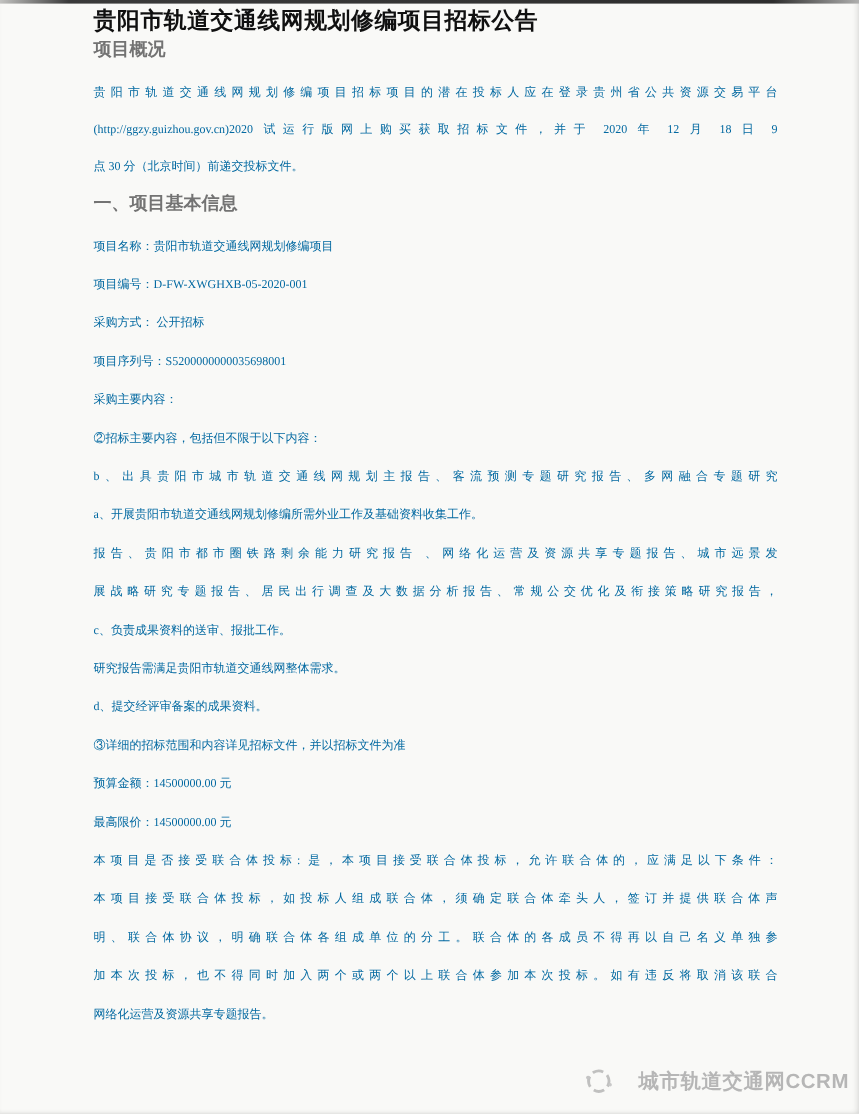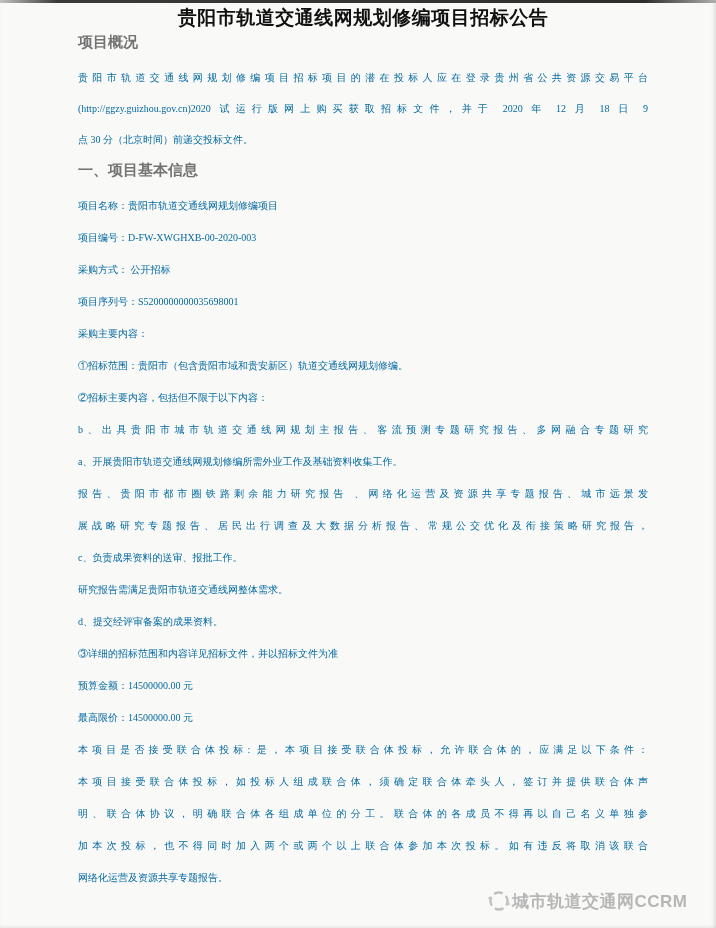--- a/index.html
+++ b/index.html
@@ -10,42 +10,42 @@
     overflow:hidden;
     font-family:"Liberation Serif","DejaVu Serif",serif;
     box-shadow:inset -3px 0 5px -2px rgba(0,0,0,0.14), inset 0 -2px 4px -2px rgba(0,0,0,0.08);
   }
   .top-edge{
     position:absolute;top:0;left:0;width:716px;height:3px;
     background:linear-gradient(90deg,#c2c2c0 0%,#3a3a3a 8%,#2e2e2e 90%,#aFAFae 100%);
   }
   .doc-title{
     position:absolute;top:3px;left:78px;width:570px;height:30px;
-    line-height:30px;margin:0;text-align:center;
+    line-height:30px;margin:0;
     font-family:"Liberation Sans","DejaVu Sans",sans-serif;
     font-weight:bold;font-size:19px;color:#101010;letter-spacing:0.5px;
   }
   .doc{position:absolute;left:78px;width:570px;}
   .g-a{top:26px;}
   .g-b{top:62px;}
   .g-c{top:154px;}
   .g-d{top:190px;}
   .line{
     height:32px;line-height:32px;white-space:nowrap;
     font-size:10px;color:#0369a1;
   }
   .g-b .line{height:31px;line-height:31px;}
   .line.fill{white-space:normal;text-align:justify;text-align-last:justify;}
   .line.h{
     font-family:"Liberation Sans","DejaVu Sans",sans-serif;
     font-weight:bold;font-size:15px;color:#737373;
   }
   .watermark{
     position:absolute;top:886px;left:486px;width:220px;height:30px;
-    display:flex;align-items:center;gap:0;
+    display:flex;align-items:center;gap:20px;
     color:#b3b3b3;opacity:0.95;
   }
   .watermark .wm-text{
     font-family:"Liberation Sans","DejaVu Sans",sans-serif;
     font-weight:bold;font-size:17px;letter-spacing:0.5px;
     white-space:nowrap;
   }
   .wm-icon{flex:0 0 auto;display:block;}
 </style>
 </head>
@@ -65,25 +65,24 @@
     <div class="line fill">(http://ggzy.guizhou.gov.cn)2020 试运行版网上购买获取招标文件，并于 2020 年 12 月 18 日 9</div>
     <div class="line">点 30 分（北京时间）前递交投标文件。</div>
   </div>
 
   <div class="doc g-c" style="position:absolute;">
     <div class="line h">一、项目基本信息</div>
   </div>
 
   <div class="doc g-d" style="position:absolute;">
     <div class="line">项目名称：贵阳市轨道交通线网规划修编项目</div>
-    <div class="line">项目编号：D-FW-XWGHXB-00-2020-003</div>
+    <div class="line">项目编号：D-FW-XWGHXB-05-2020-001</div>
     <div class="line">采购方式：  公开招标</div>
     <div class="line">项目序列号：S5200000000035698001</div>
     <div class="line">采购主要内容：</div>
-    <div class="line">①招标范围：贵阳市（包含贵阳市域和贵安新区）轨道交通线网规划修编。</div>
     <div class="line">②招标主要内容，包括但不限于以下内容：</div>
     <div class="line fill">b、出具贵阳市城市轨道交通线网规划主报告、客流预测专题研究报告、多网融合专题研究</div>
     <div class="line">a、开展贵阳市轨道交通线网规划修编所需外业工作及基础资料收集工作。</div>
     <div class="line fill">报告、贵阳市都市圈铁路剩余能力研究报告 、网络化运营及资源共享专题报告、城市远景发</div>
     <div class="line fill">展战略研究专题报告、居民出行调查及大数据分析报告、常规公交优化及衔接策略研究报告，</div>
     <div class="line">c、负责成果资料的送审、报批工作。</div>
     <div class="line">研究报告需满足贵阳市轨道交通线网整体需求。</div>
     <div class="line">d、提交经评审备案的成果资料。</div>
     <div class="line">③详细的招标范围和内容详见招标文件，并以招标文件为准</div>
     <div class="line">预算金额：14500000.00 元</div>

